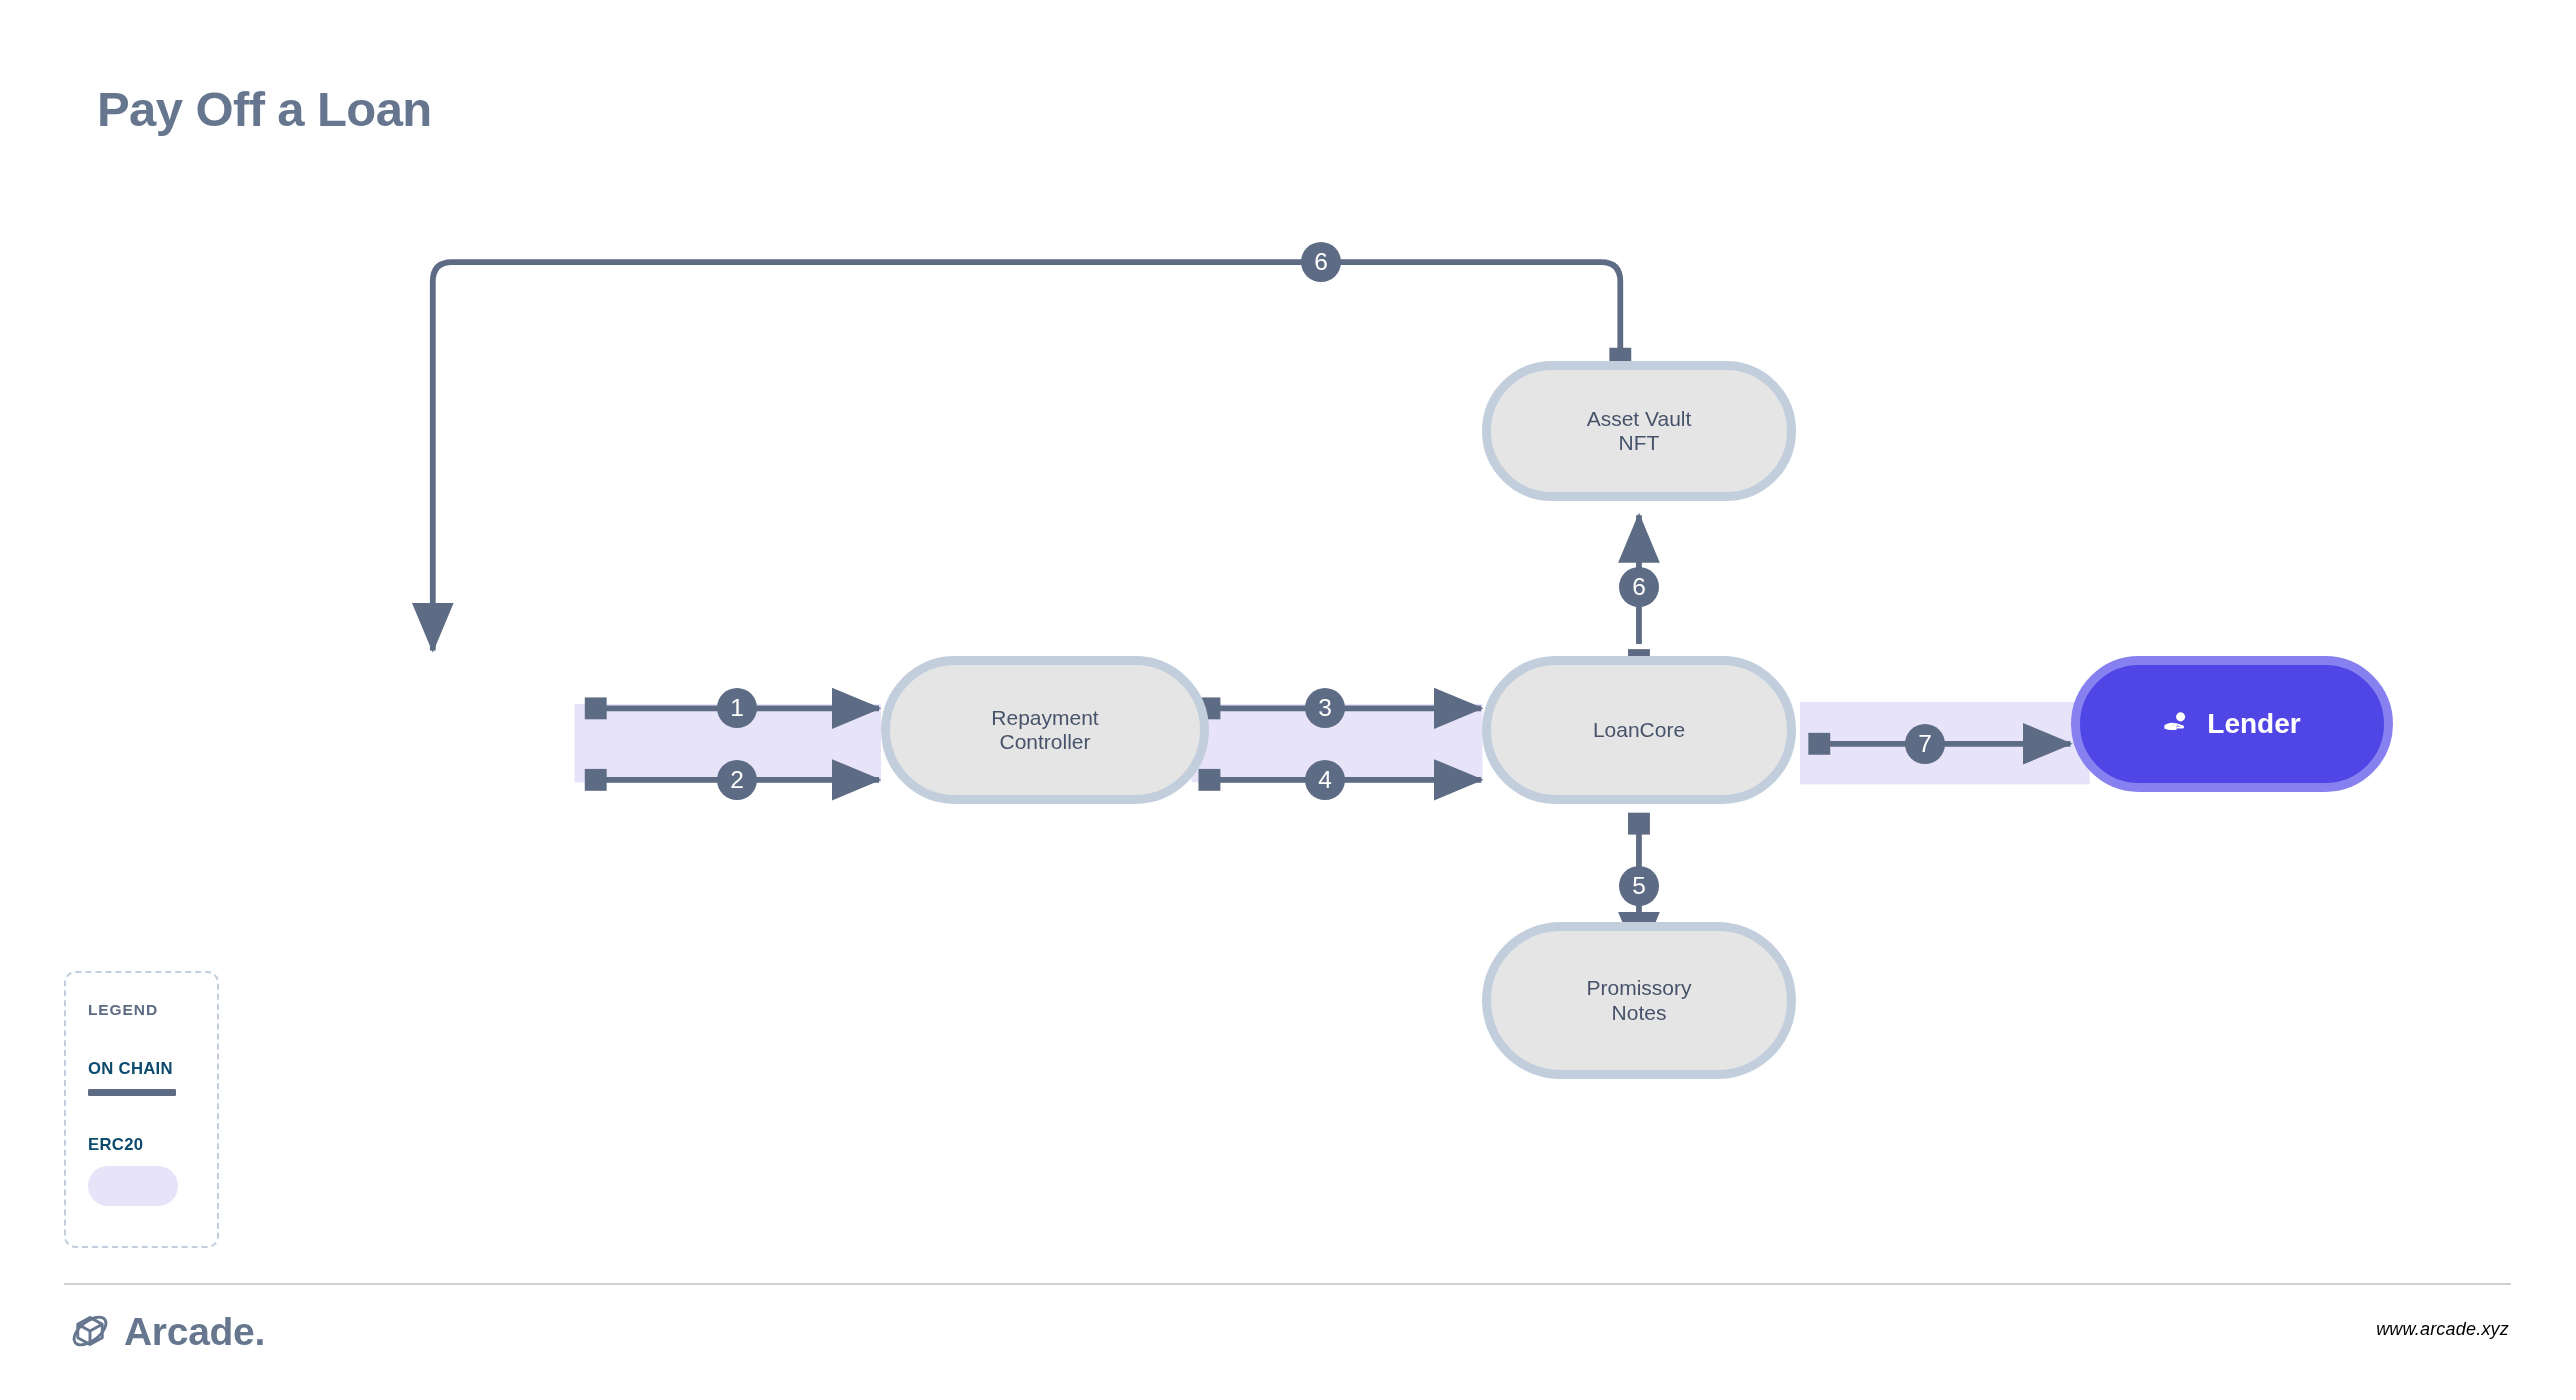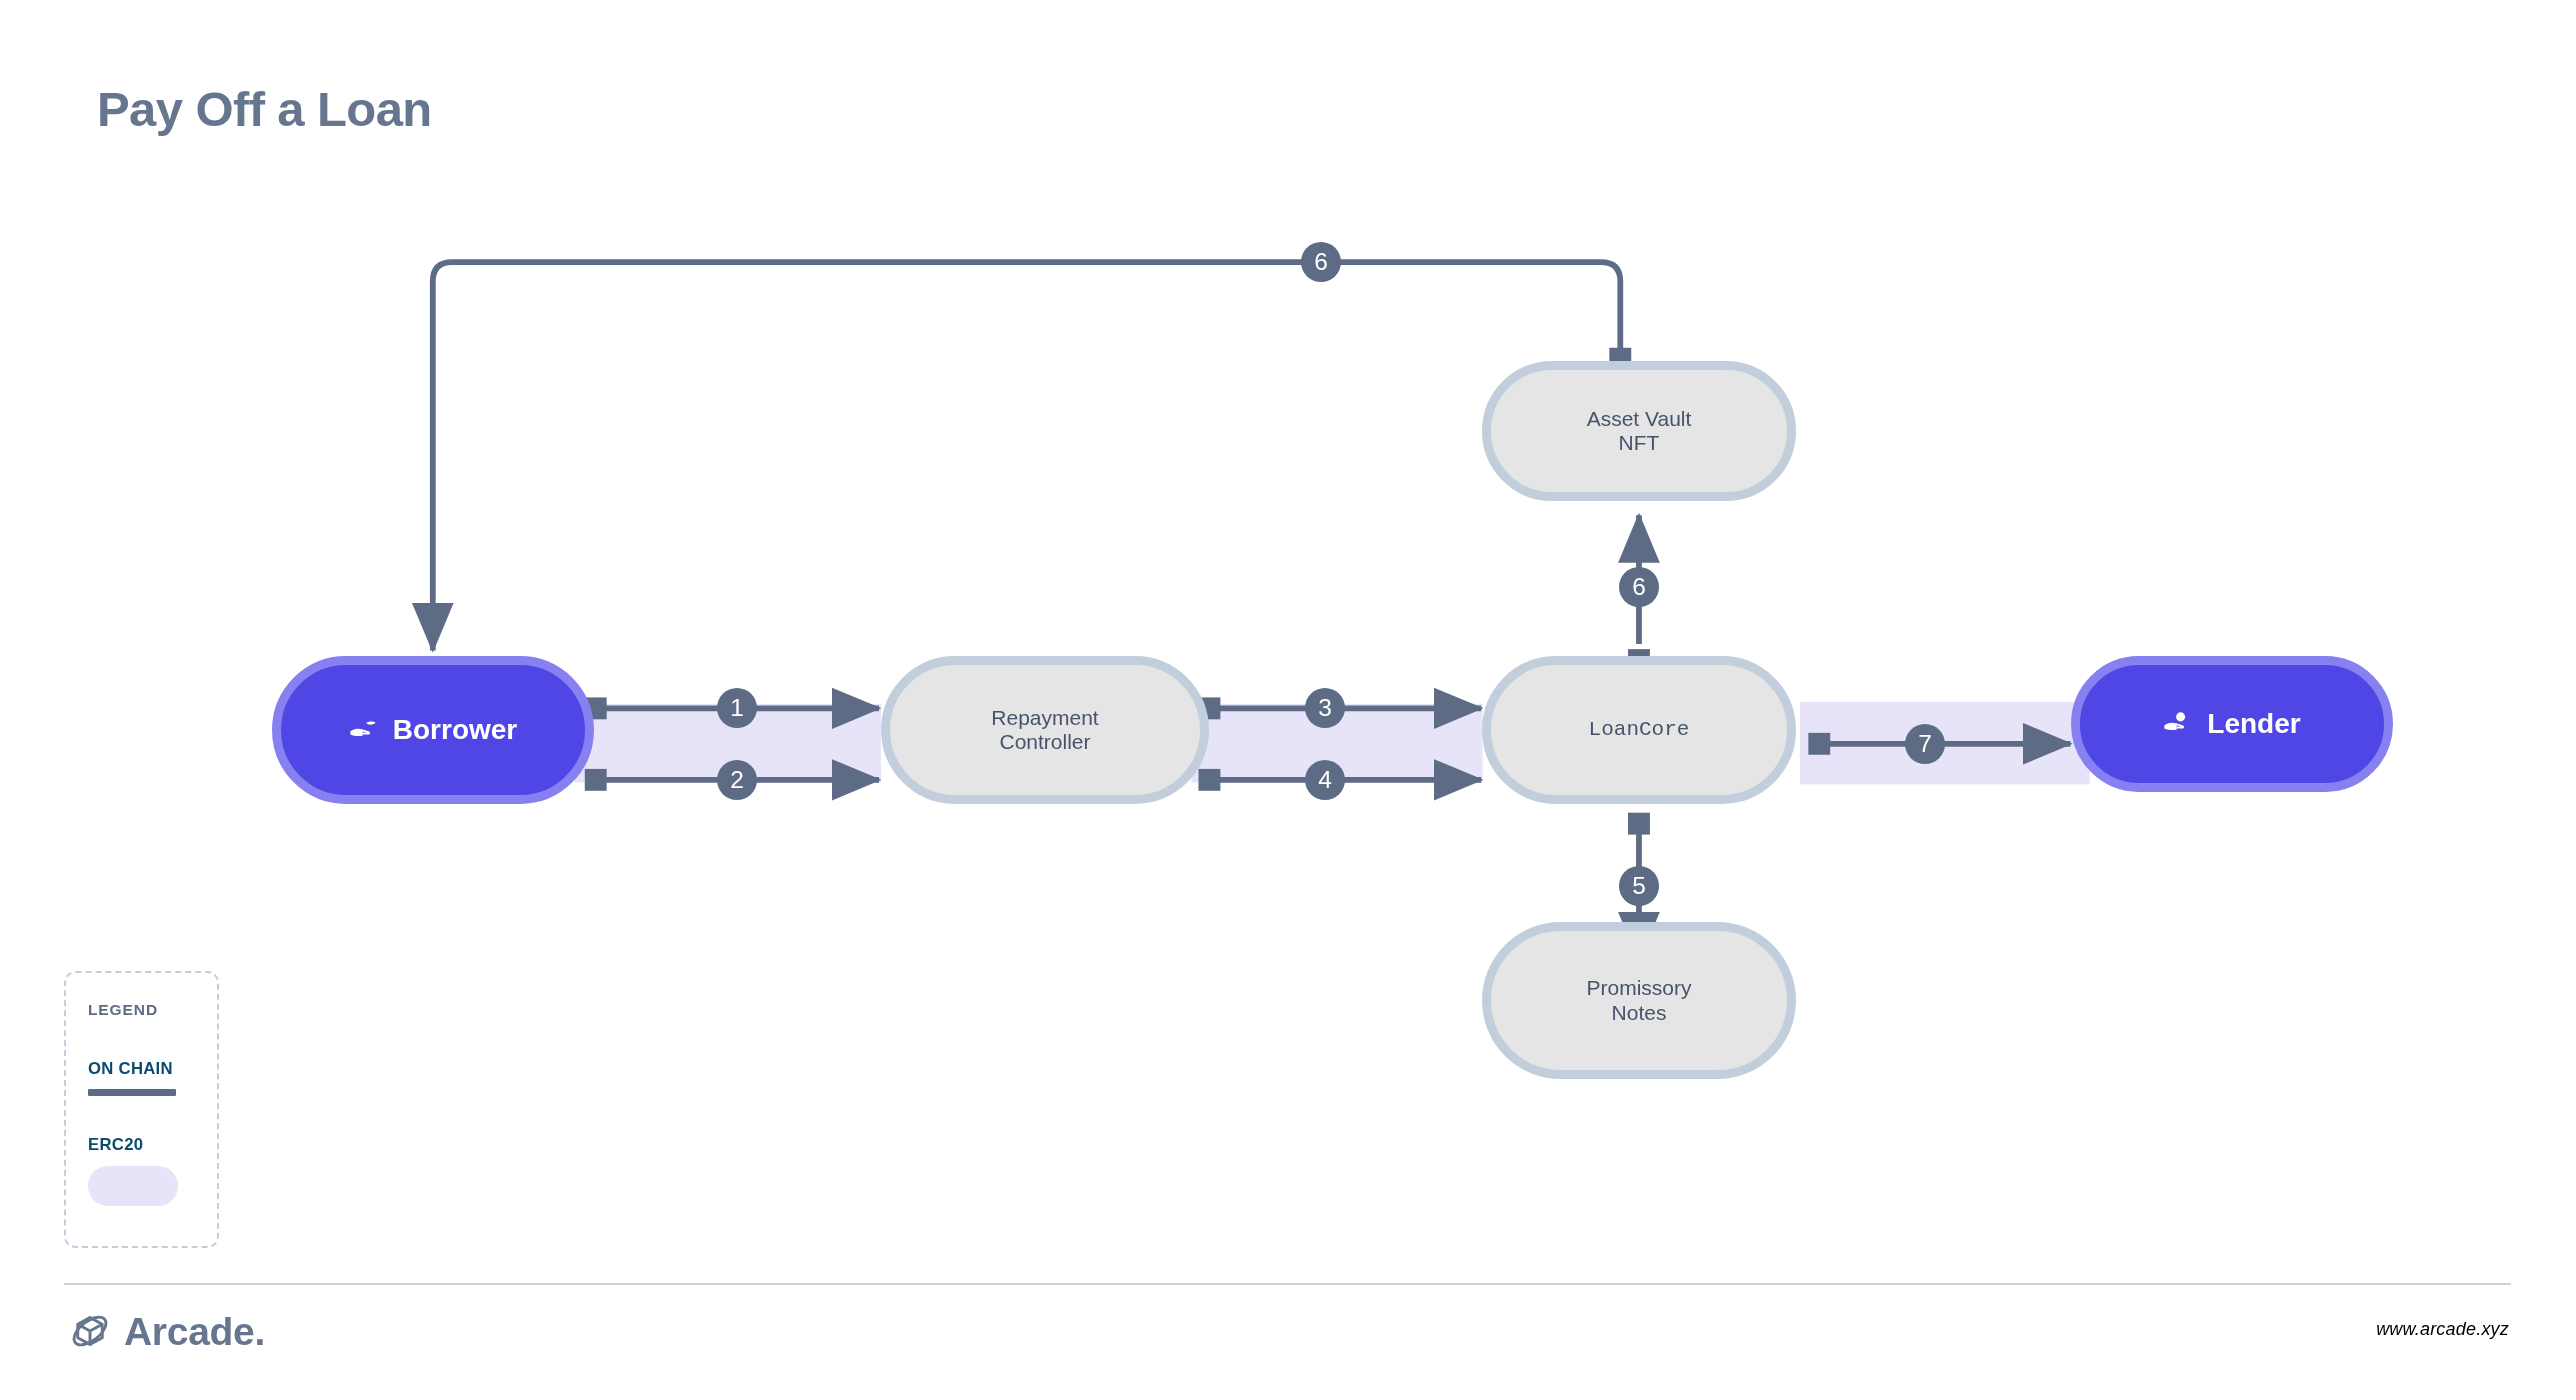--- a/index.html
+++ b/index.html
@@ -128,40 +128,29 @@
       <rect x="908" y="1194" width="34" height="34"></rect>
       <rect x="1861" y="1083" width="34" height="34"></rect>
       <rect x="1861" y="1194" width="34" height="34"></rect>
       <rect x="2528" y="1262" width="34" height="34"></rect>
       <rect x="2528" y="1008" width="34" height="34"></rect>
       <rect x="2499" y="540" width="34" height="34"></rect>
       <rect x="2808" y="1138" width="34" height="34"></rect>
     </g>
   </svg>
 
-  <div class="node node-actor" style="left:272px;top:656px;width:322px;height:148px;">
-    <span class="node-inner">
-      <svg class="actor-icon" viewBox="0 0 46 40" xmlns="http://www.w3.org/2000/svg">
-        <path d="M27 9 C31 6 38 6 41 9 C38 12 31 13 27 10 Z" fill="#ffffff"></path>
-        <path d="M2 22 C7 18 14 17 20 19 L30 22 C33 23 33 27 30 27 L21 27 L21 24 L28 24
-                 L20 22 C14 20.5 8 21.5 3 25 Z" fill="#ffffff"></path>
-        <path d="M2 24 C8 20 15 19.5 21 22 L21 29 C14 30 7 29 2 27 Z" fill="#ffffff"></path>
-      </svg>
-      <span>Borrower</span>
-    </span>
-  </div>
 
   <div class="node node-plain" style="left:881px;top:656px;width:328px;height:148px;">
     <span>
       <span>Repayment</span><br>
       <span>Controller</span>
     </span>
   </div>
 
-  <div class="node node-plain" style="left:1482px;top:656px;width:314px;height:148px;font-family:Liberation Mono, monospace;">
+  <div class="node node-plain" style="left:1482px;top:656px;width:314px;height:148px;">
     <span>LoanCore</span>
   </div>
 
   <div class="node node-actor" style="left:2071px;top:656px;width:322px;height:136px;">
     <span class="node-inner">
       <svg class="actor-icon" viewBox="0 0 46 40" xmlns="http://www.w3.org/2000/svg">
         <circle cx="27" cy="9" r="7" fill="#ffffff"></circle>
         <path d="M2 22 C7 18 14 17 20 19 L30 22 C33 23 33 27 30 27 L21 27 L21 24 L28 24
                  L20 22 C14 20.5 8 21.5 3 25 Z" fill="#ffffff"></path>
         <path d="M2 24 C8 20 15 19.5 21 22 L21 29 C14 30 7 29 2 27 Z" fill="#ffffff"></path>

